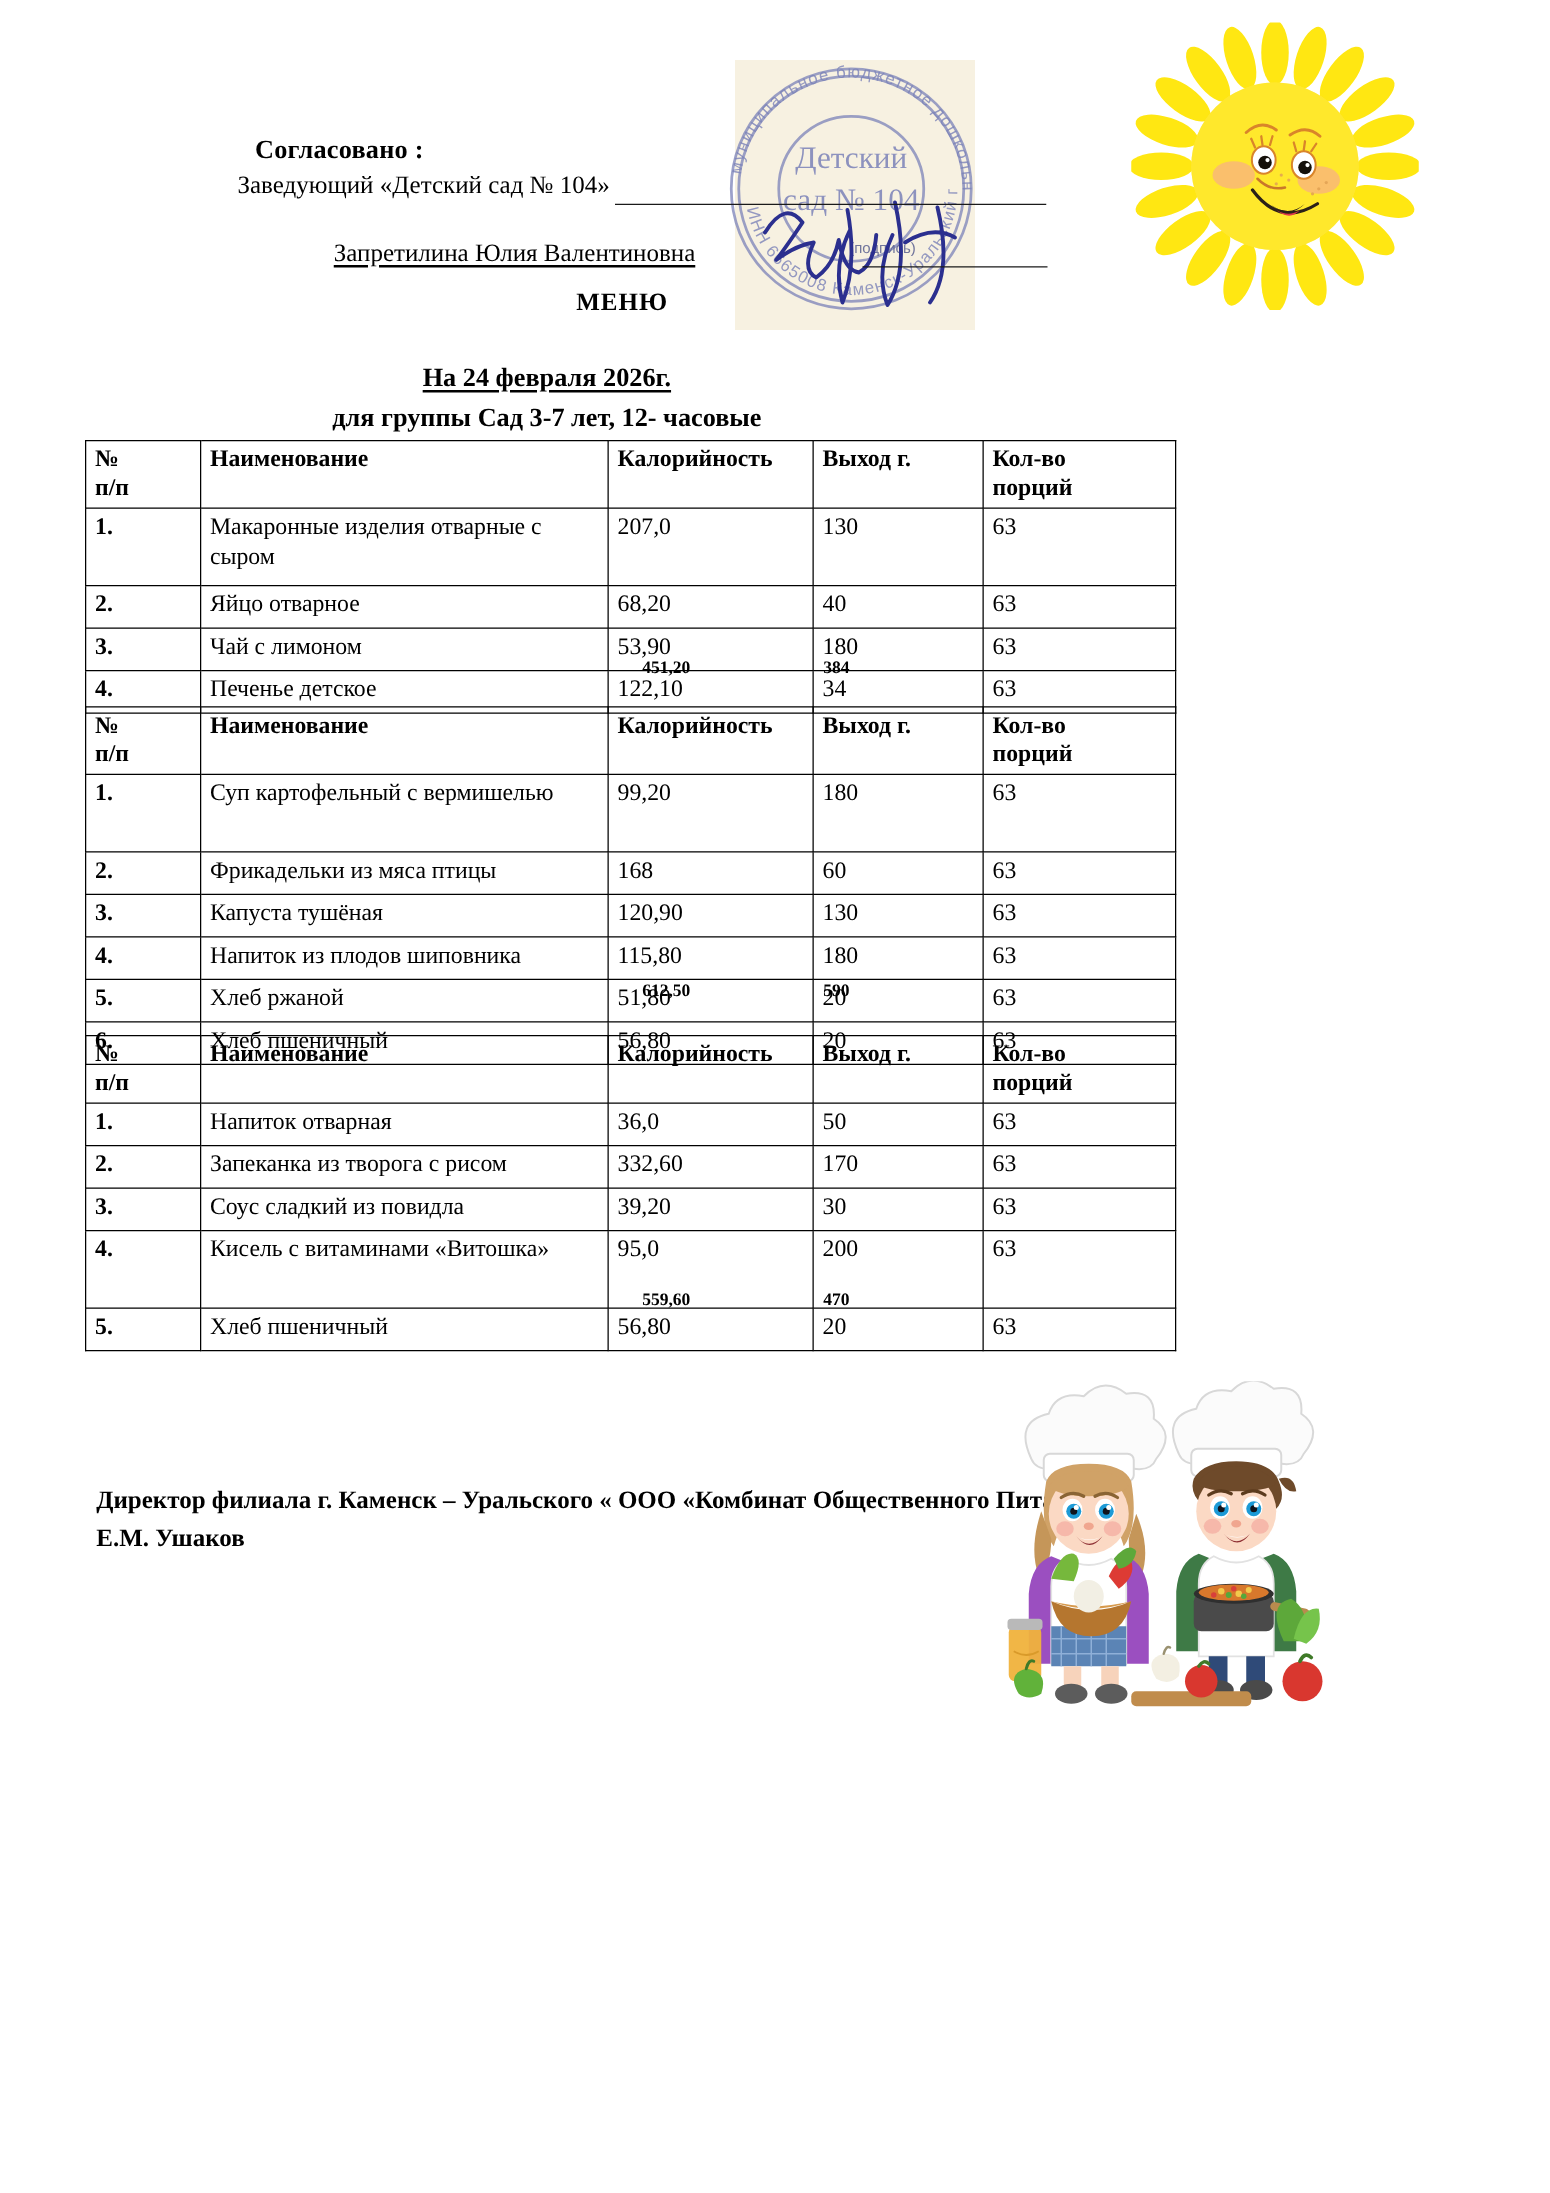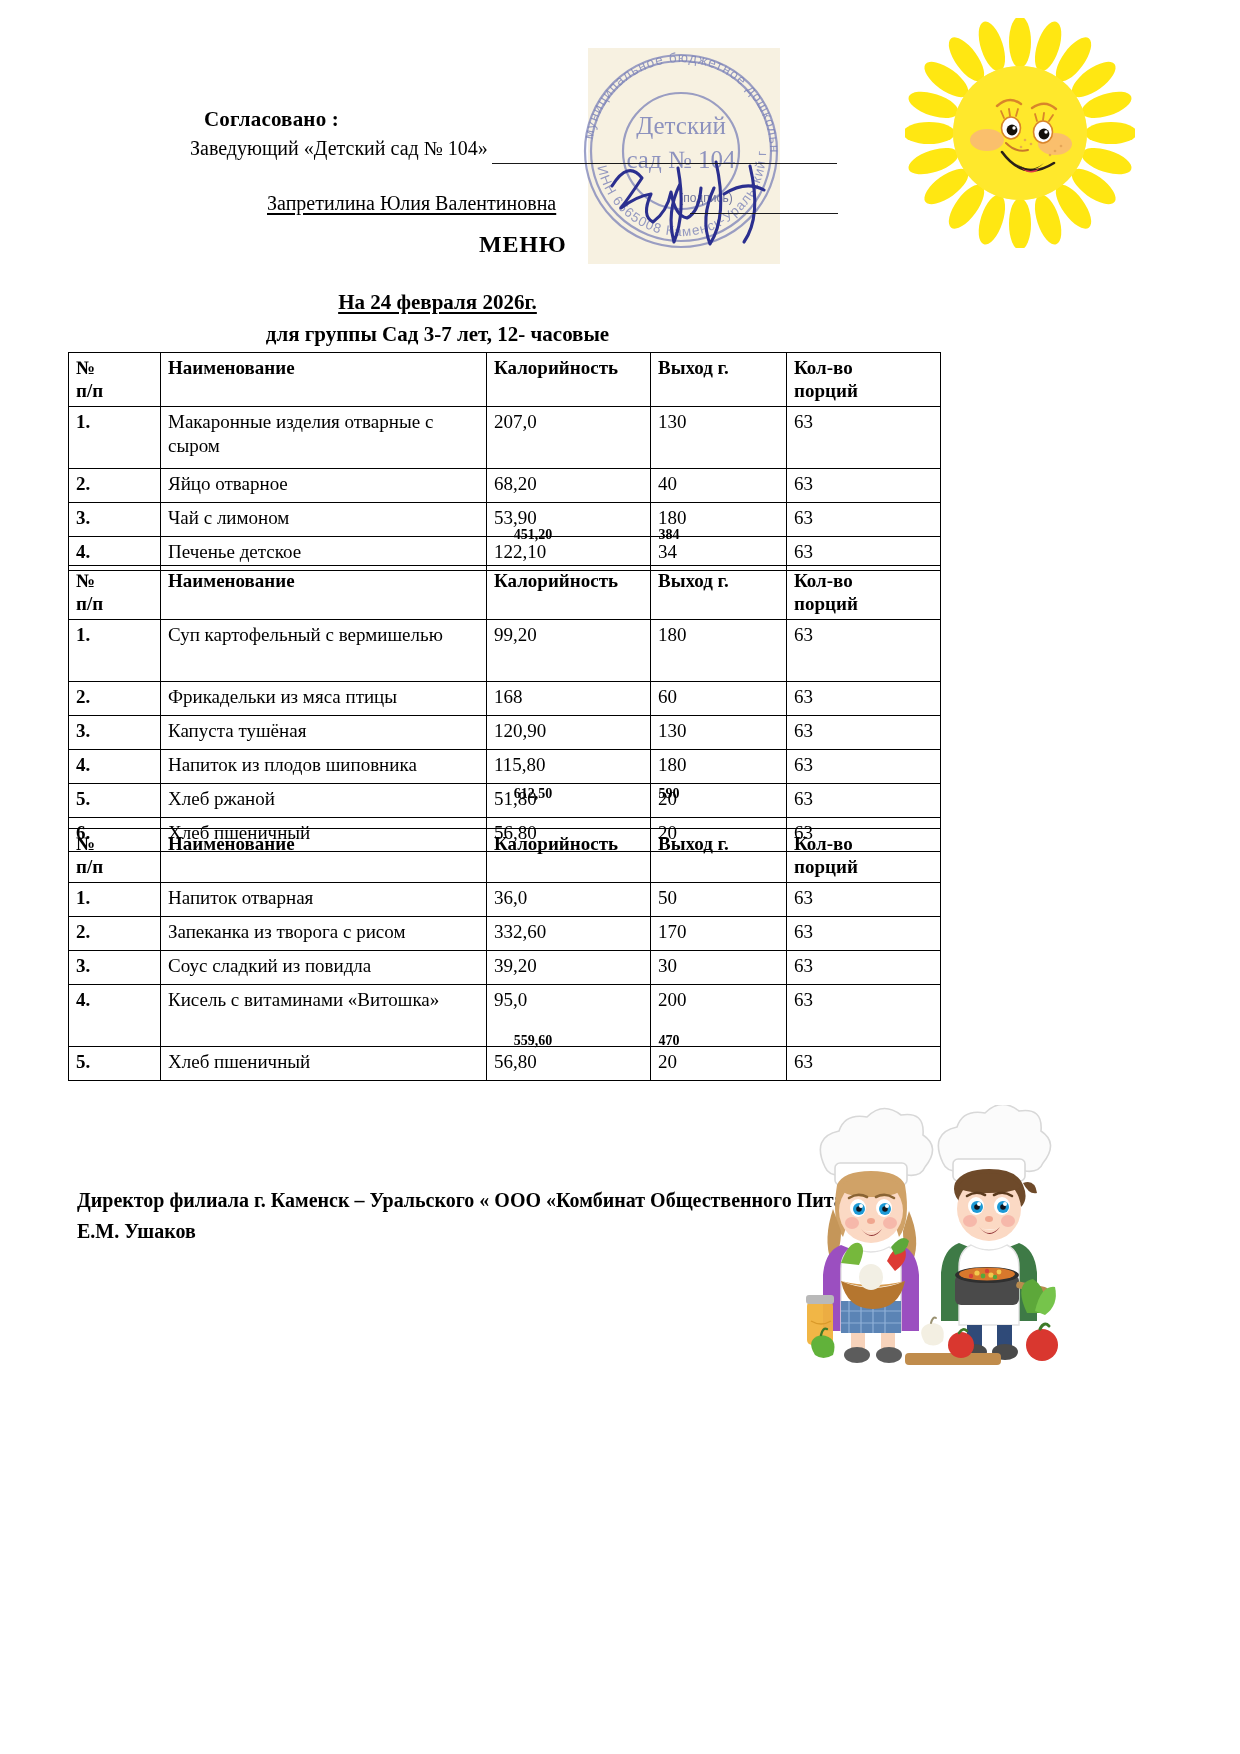--- a/index.html
+++ b/index.html
@@ -59,23 +59,23 @@
     position: absolute;
     left: 267px;
     top: 192px;
     font-size: 20px;
     text-decoration: underline;
     text-underline-offset: 3px;
     white-space: nowrap;
   }
   .hdr-menu {
     position: absolute;
-    left: 479px;
+    left: 461px;
     top: 231px;
-    font-size: 24px;
+    font-size: 20px;
     font-weight: bold;
     letter-spacing: .8px;
     text-align: right;
   }
   .hdr-date {
     position: absolute;
     left: 0;
     top: 290px;
     width: 875px;
     text-align: center;

